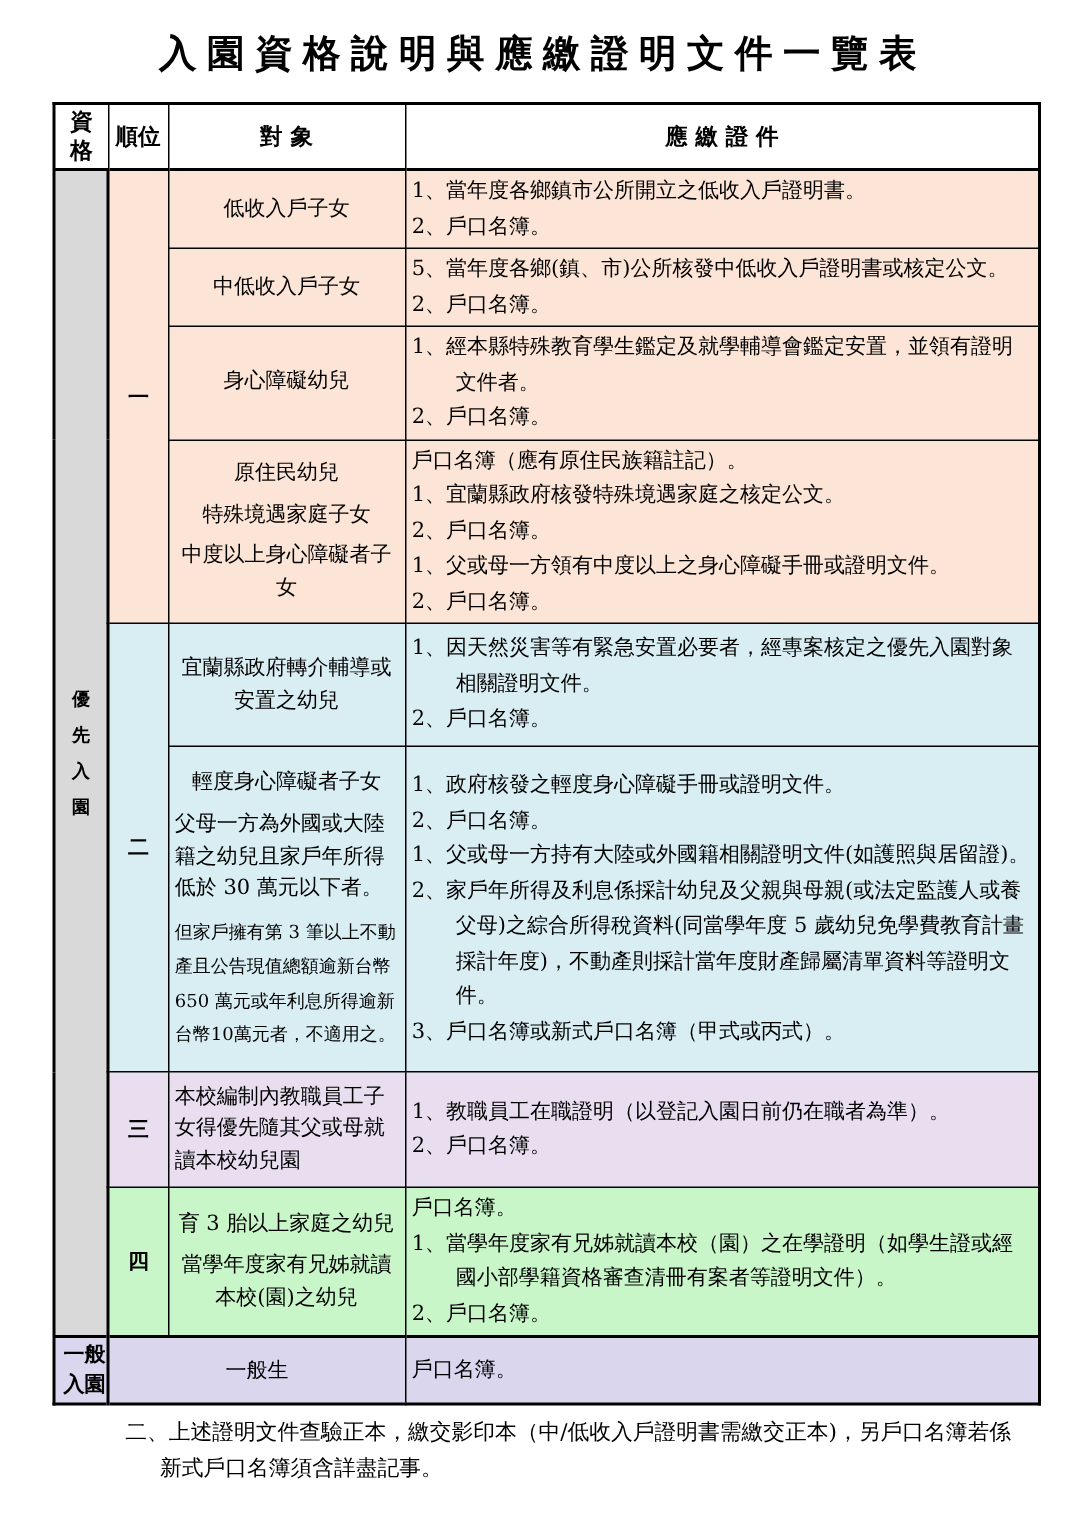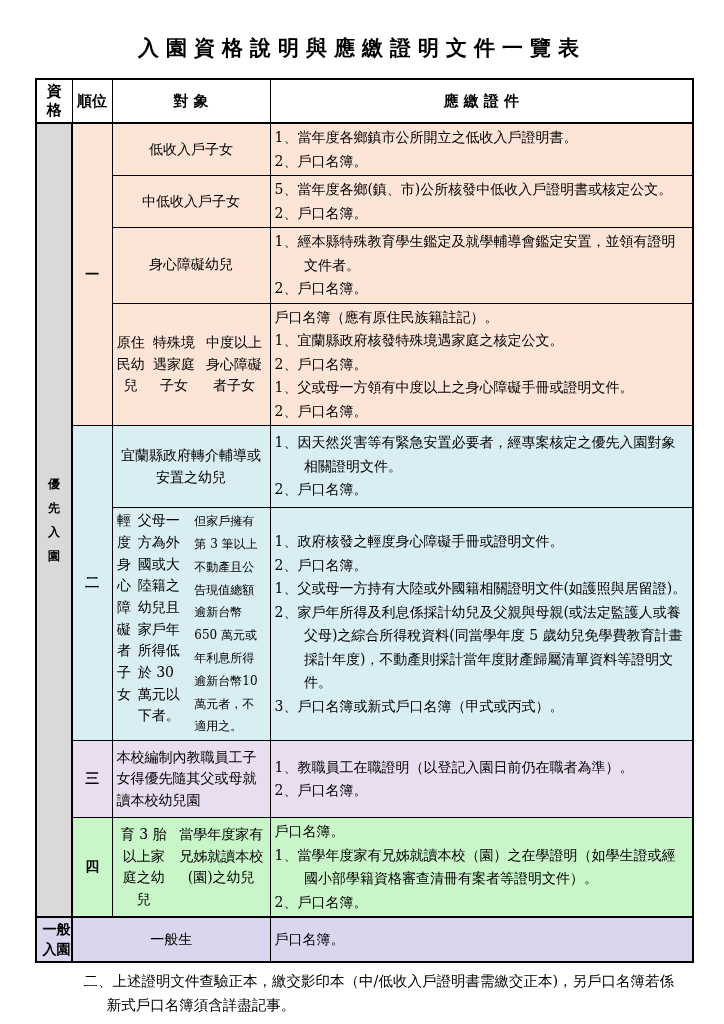--- a/index.html
+++ b/index.html
@@ -11,24 +11,24 @@
     color: #000;
   }
   .page {
     width: 724px;
     height: 1024px;
     position: relative;
     box-sizing: border-box;
   }
   .doc-title {
     text-align: center;
-    font-size: 21px;
+    font-size: 25px;
     font-weight: bold;
     letter-spacing: 7px;
-    padding-top: 34px;
+    padding-top: 19px;
     margin: 0 0 16px 0;
   }
   table.main {
     border-collapse: collapse;
     margin-left: 35px;
     width: 657px;
     table-layout: fixed;
   }
   table.main td, table.main th {
     border: 1px solid #000;
@@ -66,20 +66,21 @@
   }
   td.prio-cell {
     text-align: center;
     font-size: 16px;
     font-weight: bold;
     border-right: 1px solid #000;
   }
   td.subject-cell { text-align: center; padding: 4px 5px; }
   .subject-stack {
     display: flex;
+    flex-direction: column;
     justify-content: space-around;
     height: 100%;
     gap: 6px;
   }
   .subject-item { line-height: 1.55; }
   .subject-item.left { text-align: left; }
   .subject-item.fine-print { font-size: 12px; text-align: left; line-height: 1.9; }
   td.docs-cell { text-align: left; padding: 4px 8px; }
   .doc-line {
     line-height: 1.68;

